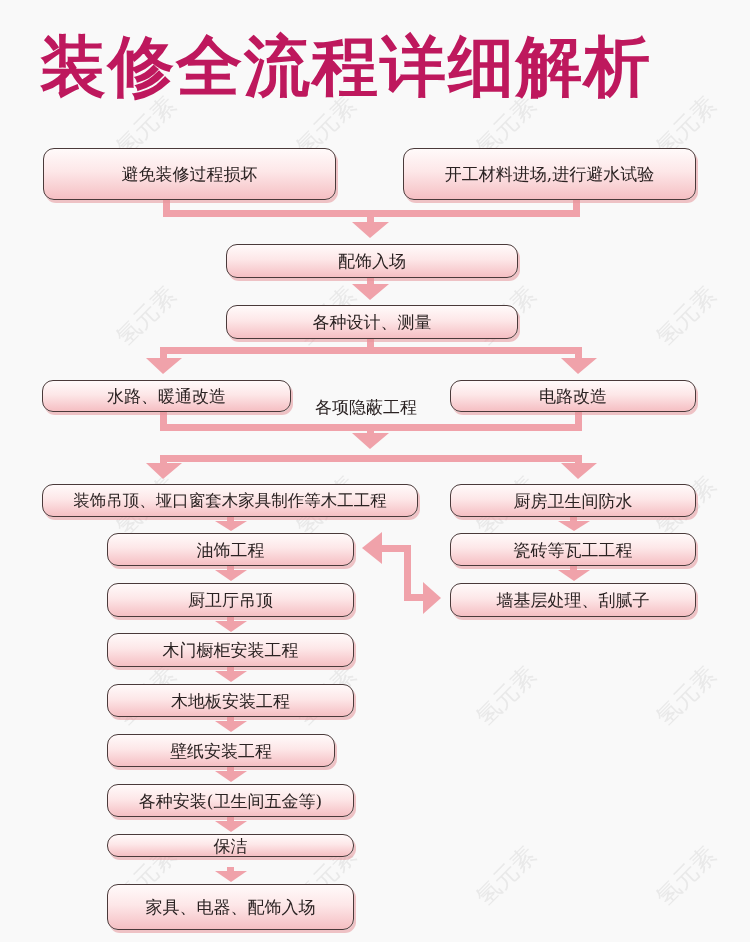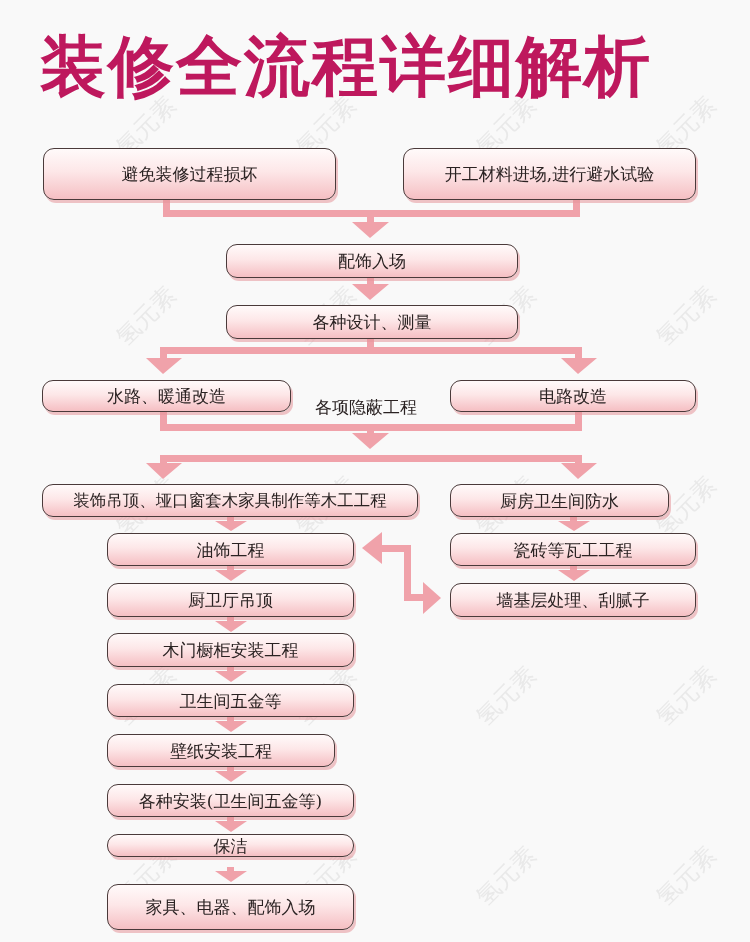--- a/index.html
+++ b/index.html
@@ -135,36 +135,36 @@
 <div class="box" style="left:107px;top:533px;width:247px;height:33px;">
   <span>油饰工程</span>
 </div>
 <div class="box" style="left:107px;top:583px;width:247px;height:34px;">
   <span>厨卫厅吊顶</span>
 </div>
 <div class="box" style="left:107px;top:633px;width:247px;height:34px;">
   <span>木门橱柜安装工程</span>
 </div>
 <div class="box" style="left:107px;top:684px;width:247px;height:33px;">
-  <span>卫生间五金等</span>
+  <span>木地板安装工程</span>
 </div>
 <div class="box" style="left:107px;top:734px;width:228px;height:33px;">
   <span>壁纸安装工程</span>
 </div>
 <div class="box" style="left:107px;top:784px;width:247px;height:33px;">
   <span>各种安装(卫生间五金等)</span>
 </div>
 <div class="box" style="left:107px;top:834px;width:247px;height:23px;">
   <span>保洁</span>
 </div>
 <div class="box" style="left:107px;top:884px;width:247px;height:46px;">
   <span>家具、电器、配饰入场</span>
 </div>
 
-<div class="box" style="left:450px;top:484px;width:219px;height:33px;">
+<div class="box" style="left:450px;top:484px;width:246px;height:33px;">
   <span>厨房卫生间防水</span>
 </div>
 <div class="box" style="left:450px;top:533px;width:246px;height:33px;">
   <span>瓷砖等瓦工工程</span>
 </div>
 <div class="box" style="left:450px;top:583px;width:246px;height:34px;">
   <span>墙基层处理、刮腻子</span>
 </div>
 
 </body></html>

